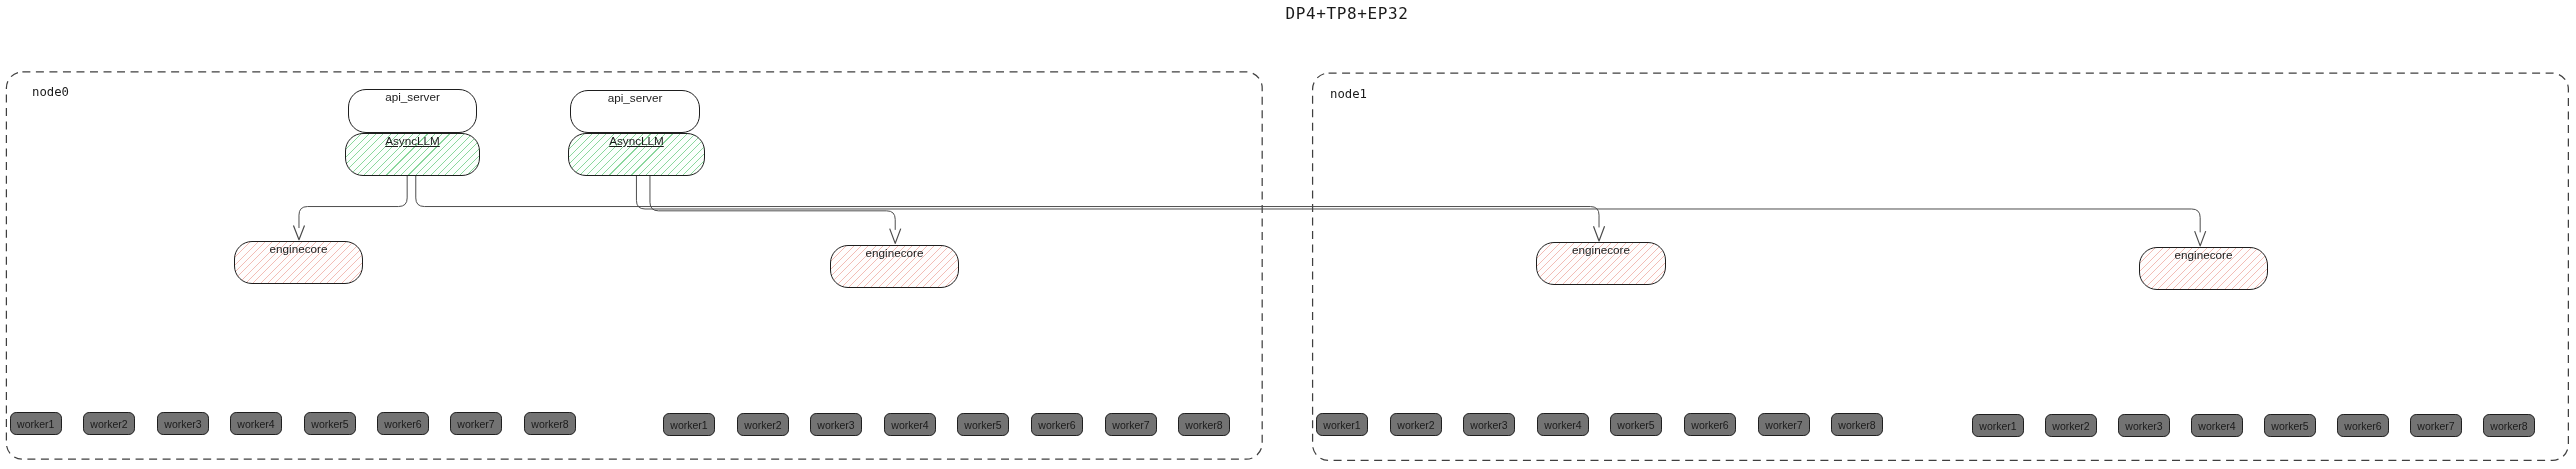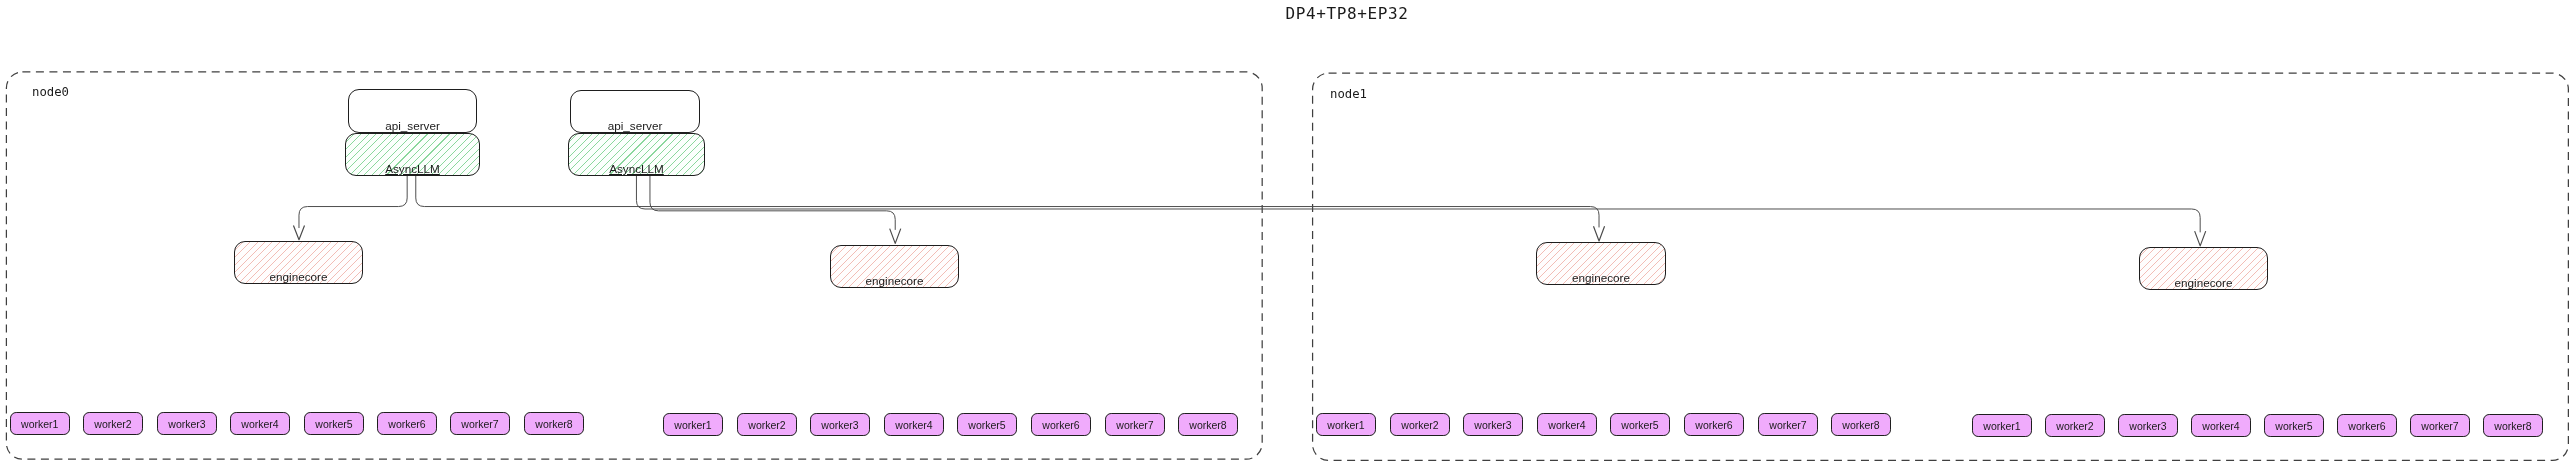--- a/index.html
+++ b/index.html
@@ -26,46 +26,46 @@
     font-size:16px;font-weight:500;letter-spacing:0.6px;
     text-align:center;color:var(--c-text);
   }
   .node-label{
     font-family:"DejaVu Sans Mono", monospace;
     font-size:12.3px;font-weight:500;color:var(--c-text);
   }
   .box{
     box-sizing:border-box;
     border:1.4px solid var(--c-box-border);
-    border-radius:11px;
-    display:flex;align-items:flex-end;justify-content:center;
+    border-radius:18px;
+    display:flex;align-items:flex-start;justify-content:center;
     font-size:11.7px;color:var(--c-text);
     background:#fff;
   }
   .box.hatch-green{
     background-color:var(--c-green-bg);
     background-image:repeating-linear-gradient(135deg,
       var(--c-green-line) 0px, var(--c-green-line) 0.8px,
       transparent 0.8px, transparent 5.2px);
     text-decoration:underline;
   }
   .box.hatch-red{
     background-color:var(--c-red-bg);
     background-image:repeating-linear-gradient(135deg,
       var(--c-red-line) 0px, var(--c-red-line) 0.7px,
       transparent 0.7px, transparent 5.2px);
   }
   .worker{
     position:absolute;
     box-sizing:border-box;
-    width:60px;height:23px;
+    width:52px;height:23px;
     border:1.2px solid var(--c-box-border);
     border-radius:6.2px;
     display:flex;align-items:center;justify-content:center;
-    font-size:10.5px;background:#f0abfc;color:var(--c-text);text-align:center;
+    font-size:10.5px;background:#737373;color:var(--c-text);text-align:center;
   }
   svg.layer{position:absolute;left:0;top:0;}
   .conn{fill:none;stroke:var(--c-line);stroke-width:1.6;}
   .arrow{fill:none;stroke:var(--c-line);stroke-width:1.9;stroke-linejoin:round;}
   .node-rect{fill:none;stroke:var(--c-node-border);stroke-width:2;stroke-dasharray:13 9;}
 </style>
 </head>
 <body>
 
 <svg class="layer" width="2576" height="469" viewBox="0 0 4188 763">

